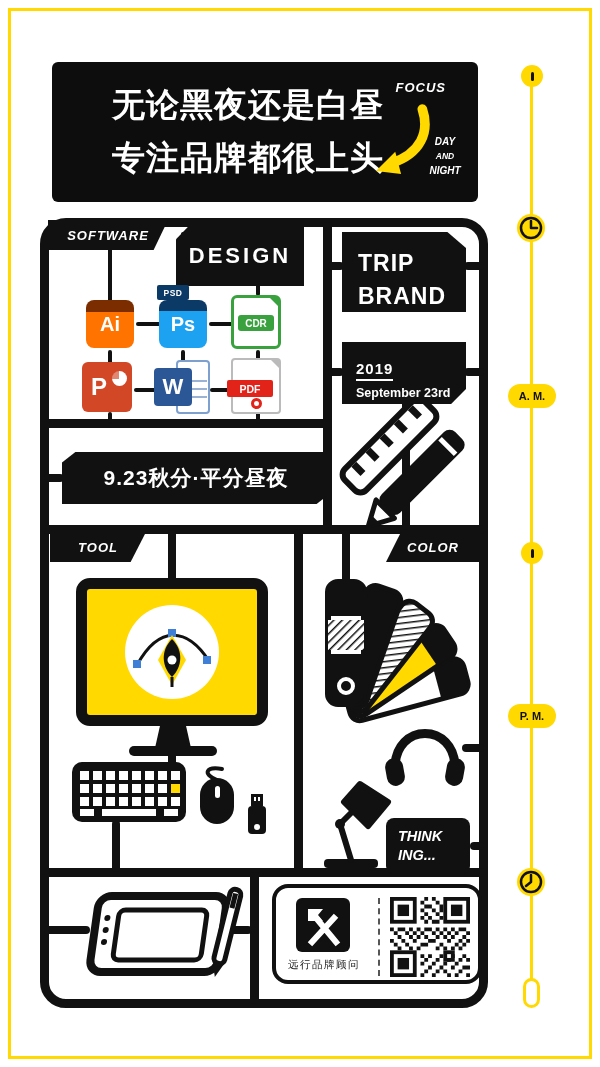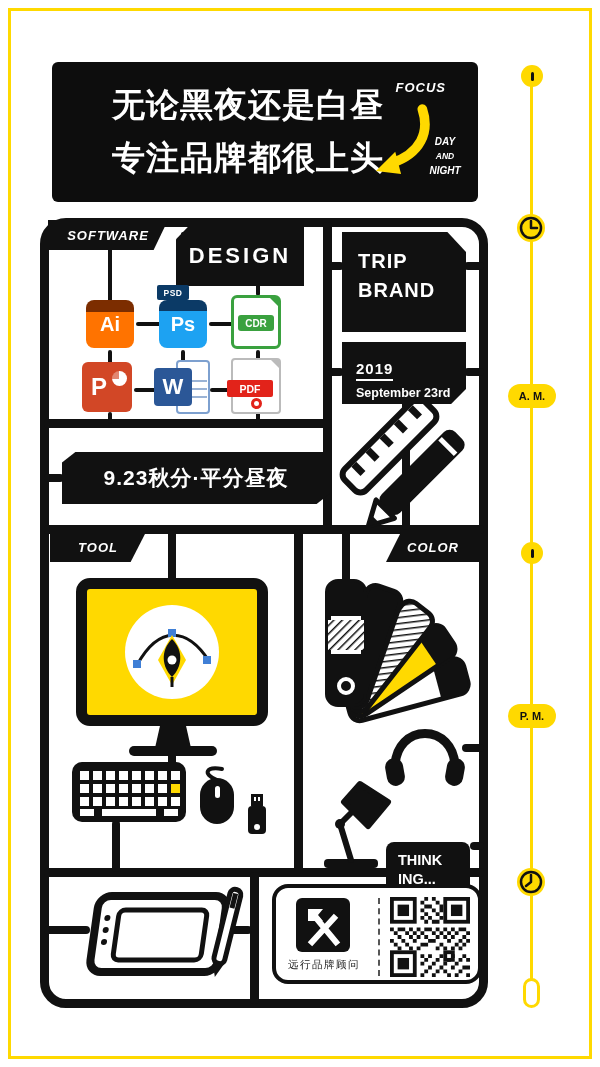--- a/index.html
+++ b/index.html
@@ -123,21 +123,21 @@
   </div>
   <div class="tab" style="left:386px;top:532px;width:94px;height:30px;clip-path:polygon(16% 0,100% 0,100% 100%,0 100%);">
     <span>COLOR</span>
   </div>
 
   <div class="blackbox" style="left:176px;top:226px;width:128px;height:60px;display:flex;align-items:center;justify-content:center;
               font-size:22px;font-weight:800;letter-spacing:3px;clip-path:polygon(0 22%,10% 0,100% 0,100% 100%,0 100%);text-align:center;">
     <span>DESIGN</span>
   </div>
 
-  <div class="blackbox" style="left:342px;top:232px;width:124px;height:100px;padding:15px 16px 0 16px;font-size:20px;font-weight:900;
+  <div class="blackbox" style="left:342px;top:232px;width:124px;height:80px;padding:15px 16px 0 16px;font-size:23px;font-weight:900;
               letter-spacing:1px;line-height:1.45;clip-path:polygon(0 0,85% 0,100% 20%,100% 100%,0 100%);">
     <div>TRIP</div>
     <div>BRAND</div>
   </div>
 
   <div class="blackbox" style="left:342px;top:342px;width:124px;height:62px;padding:18px 0 0 14px;
               clip-path:polygon(0 0,100% 0,100% 76%,88% 100%,0 100%);">
     <div style="font-size:15px;font-weight:900;letter-spacing:1px;">
       <span style="display:inline-block;border-bottom:2px solid #fff;padding-bottom:2px;">2019</span>
     </div>
@@ -299,21 +299,21 @@
 
   <svg class="abs" style="left:316px;top:776px;" width="84" height="94" viewBox="0 0 84 94">
     <rect x="8" y="83" width="54" height="9" rx="4" fill="#111"></rect>
     <line x1="35" y1="84" x2="24" y2="48" stroke="#111" stroke-width="6" stroke-linecap="round"></line>
     <circle cx="24" cy="48" r="5" fill="#111"></circle>
     <line x1="24" y1="48" x2="48" y2="24" stroke="#111" stroke-width="6" stroke-linecap="round"></line>
     <polygon points="44,8 72,26 52,50 28,26" fill="#111" stroke="#111" stroke-width="6" stroke-linejoin="round"></polygon>
   </svg>
 
   <div class="blackbox" style="left:386px;top:818px;width:84px;height:56px;border-radius:8px;padding:9px 0 0 12px;
-              font-size:14.5px;font-weight:900;line-height:1.3;margin-top:24px;">
+              font-size:14.5px;font-weight:900;font-style:italic;line-height:1.3;">
     <div>THINK</div>
     <div>ING...</div>
   </div>
 
   <svg class="abs" style="left:78px;top:878px;" width="168" height="104" viewBox="0 0 168 104">
     <g transform="translate(14 0) skewX(-8)">
       <rect x="10" y="18" width="128" height="76" rx="12" fill="#fff" stroke="#111" stroke-width="8"></rect>
       <rect x="32" y="32" width="88" height="50" rx="6" fill="#fff" stroke="#111" stroke-width="5"></rect>
       <circle cx="21" cy="40" r="3" fill="#111"></circle>
         <circle cx="21" cy="52" r="3" fill="#111"></circle>

